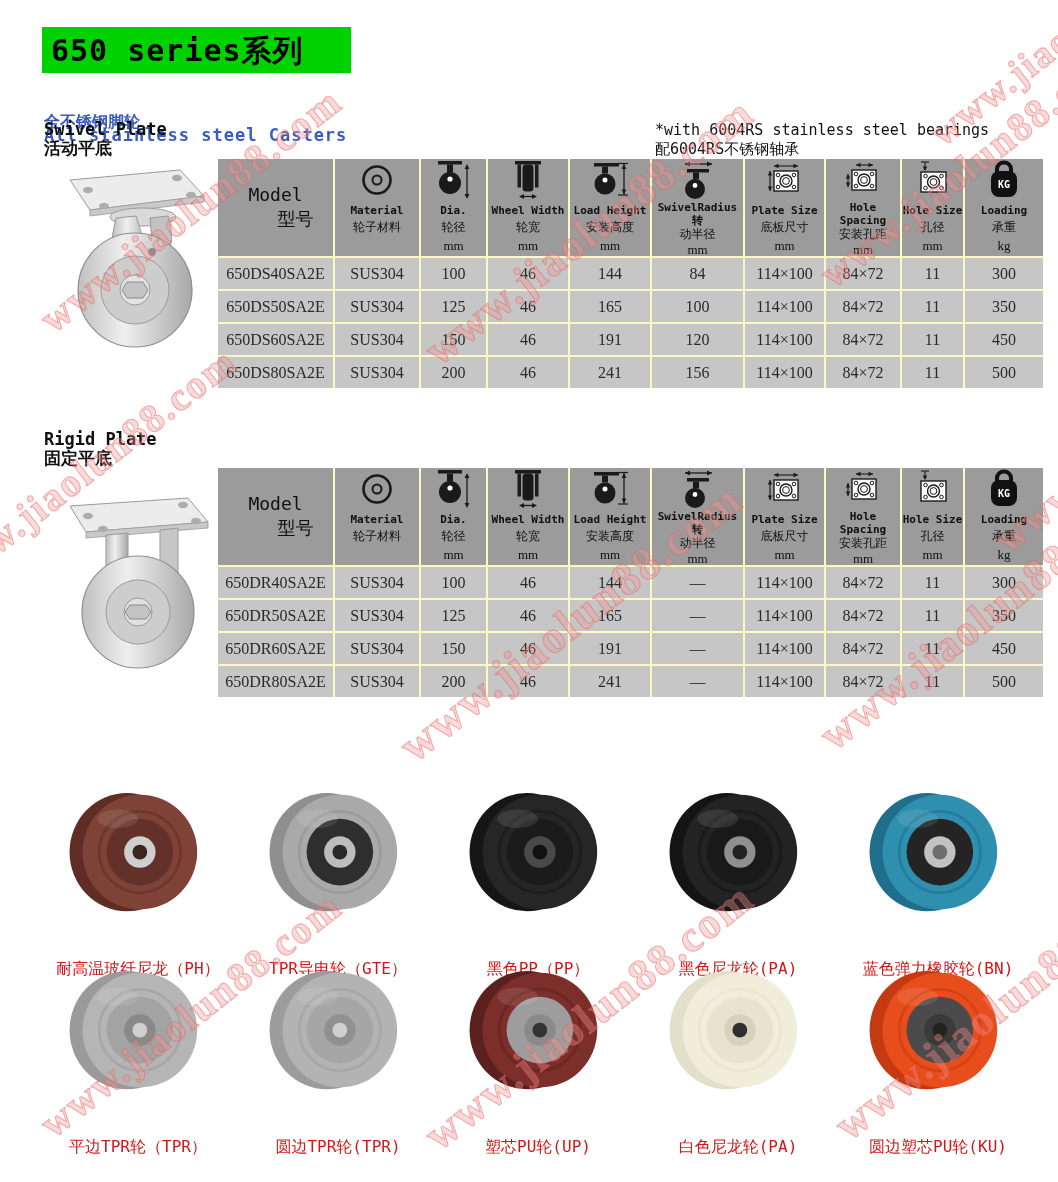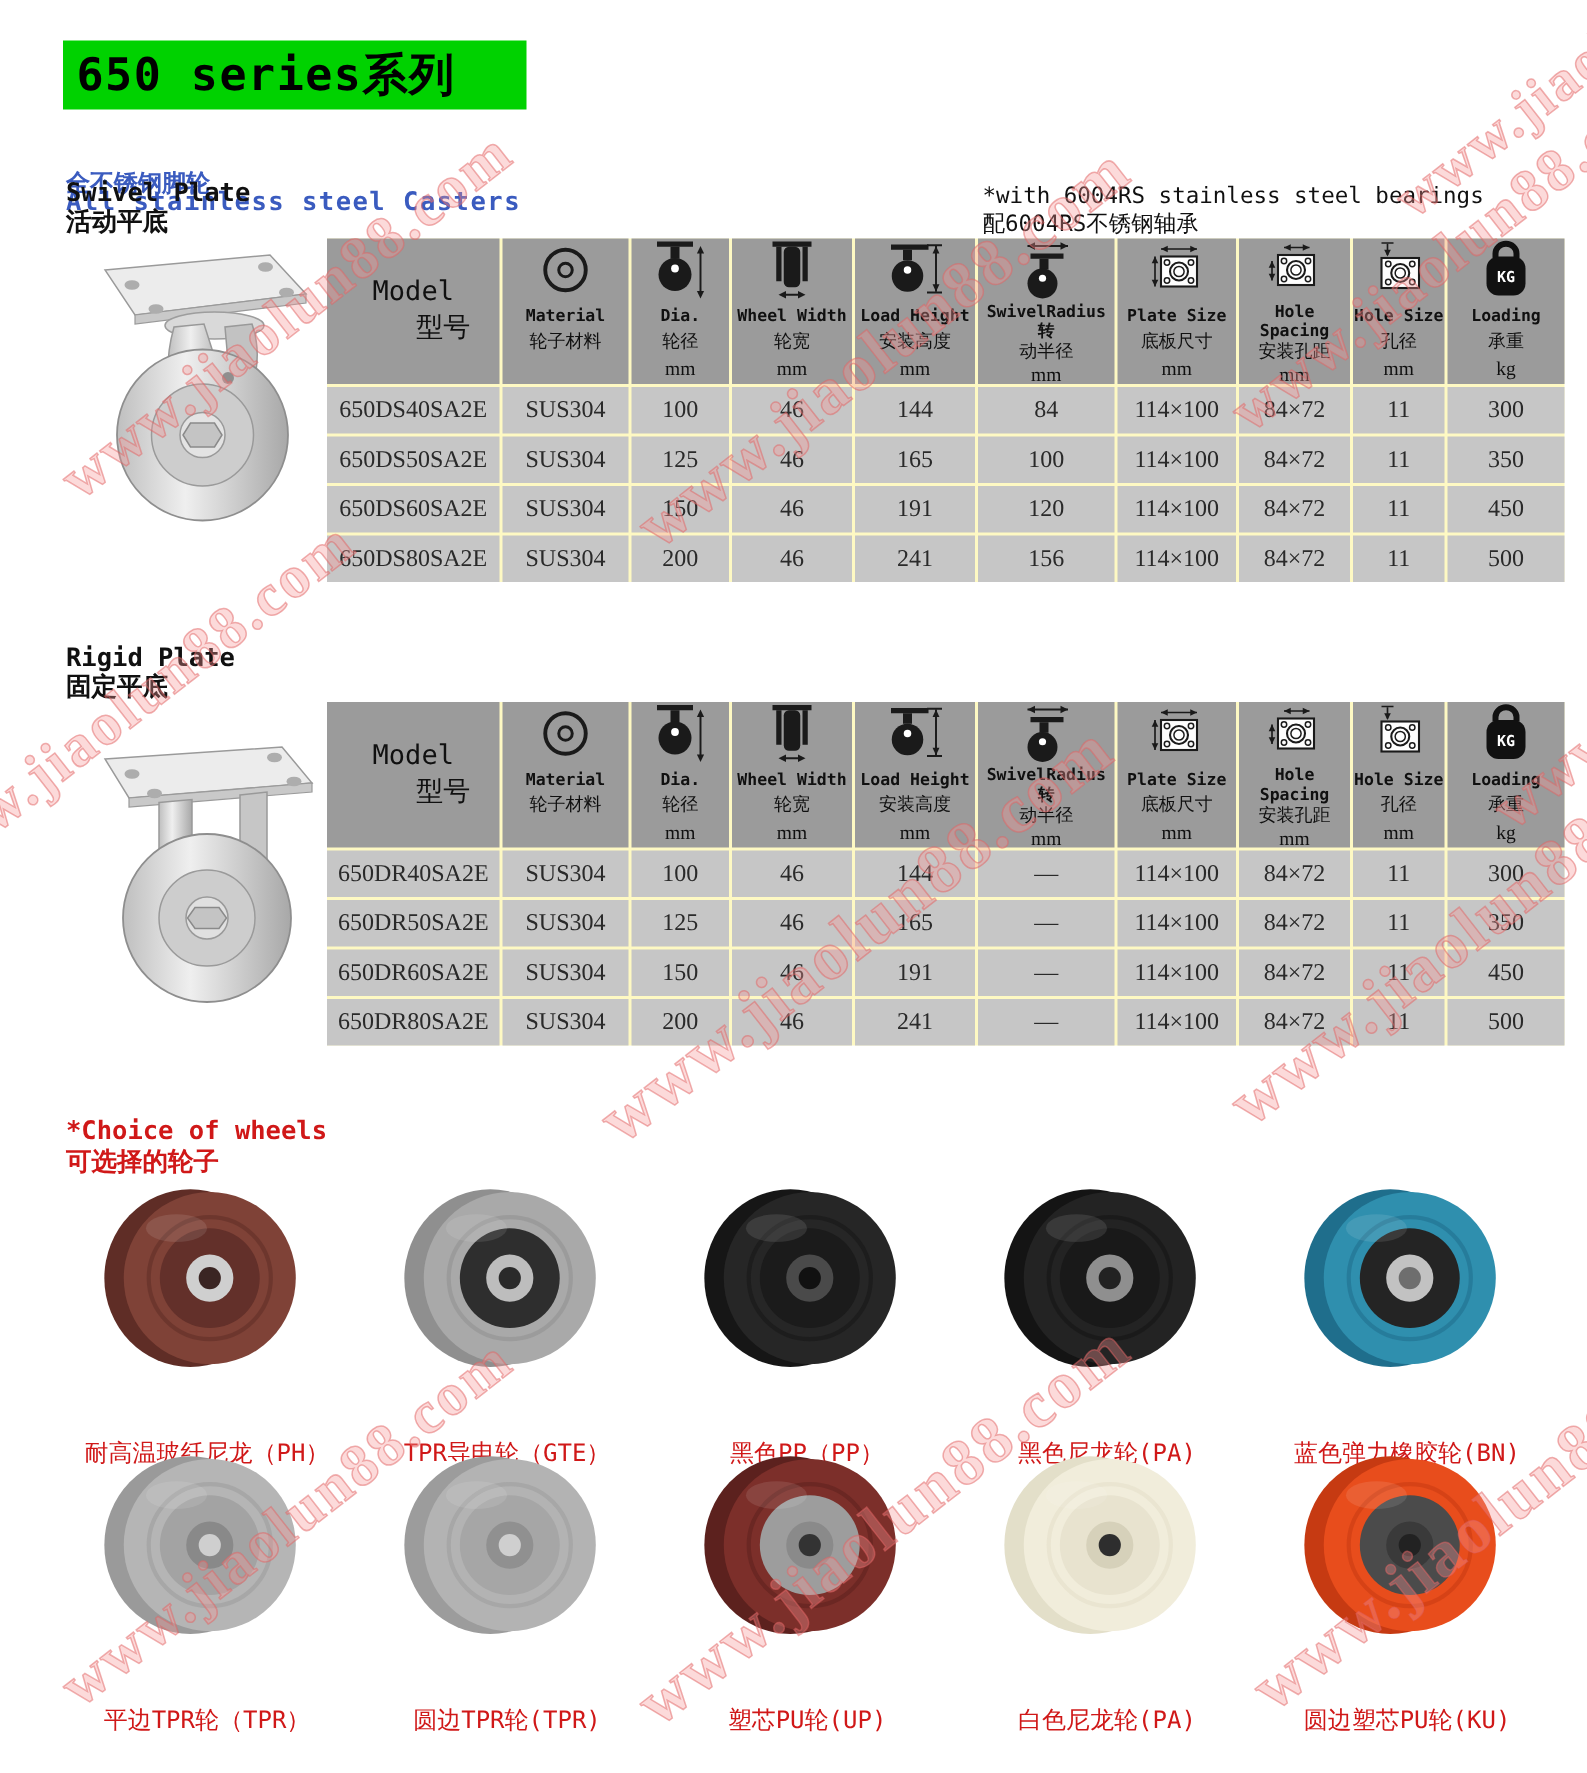--- a/index.html
+++ b/index.html
@@ -508,24 +508,20 @@
       <div class="td">200</div>
       <div class="td">46</div>
       <div class="td">241</div>
       <div class="td">—</div>
       <div class="td">114×100</div>
       <div class="td">84×72</div>
       <div class="td">11</div>
       <div class="td">500</div>
     </div>
 
-  <div class="red-title">
-    <div>*Choice of wheels</div>
-    <div>可选择的轮子</div>
-  </div>
 
   <div class="wheel-grid" style="top:782px;">
       <div class="wheel-item">
         <svg viewBox="0 0 160 150">
           <ellipse cx="68" cy="74" rx="62" ry="64" fill="#5f2d26"></ellipse>
           <circle cx="82" cy="74" r="62" fill="#7f4237"></circle>
           <circle cx="82" cy="74" r="44" fill="none" stroke="#5f2d26" stroke-width="3" opacity="0.55"></circle>
           <circle cx="82" cy="74" r="36" fill="#63302a"></circle>
           <circle cx="82" cy="74" r="17" fill="#cfcfcf"></circle>
           <circle cx="82" cy="74" r="8" fill="#3a2523"></circle>

